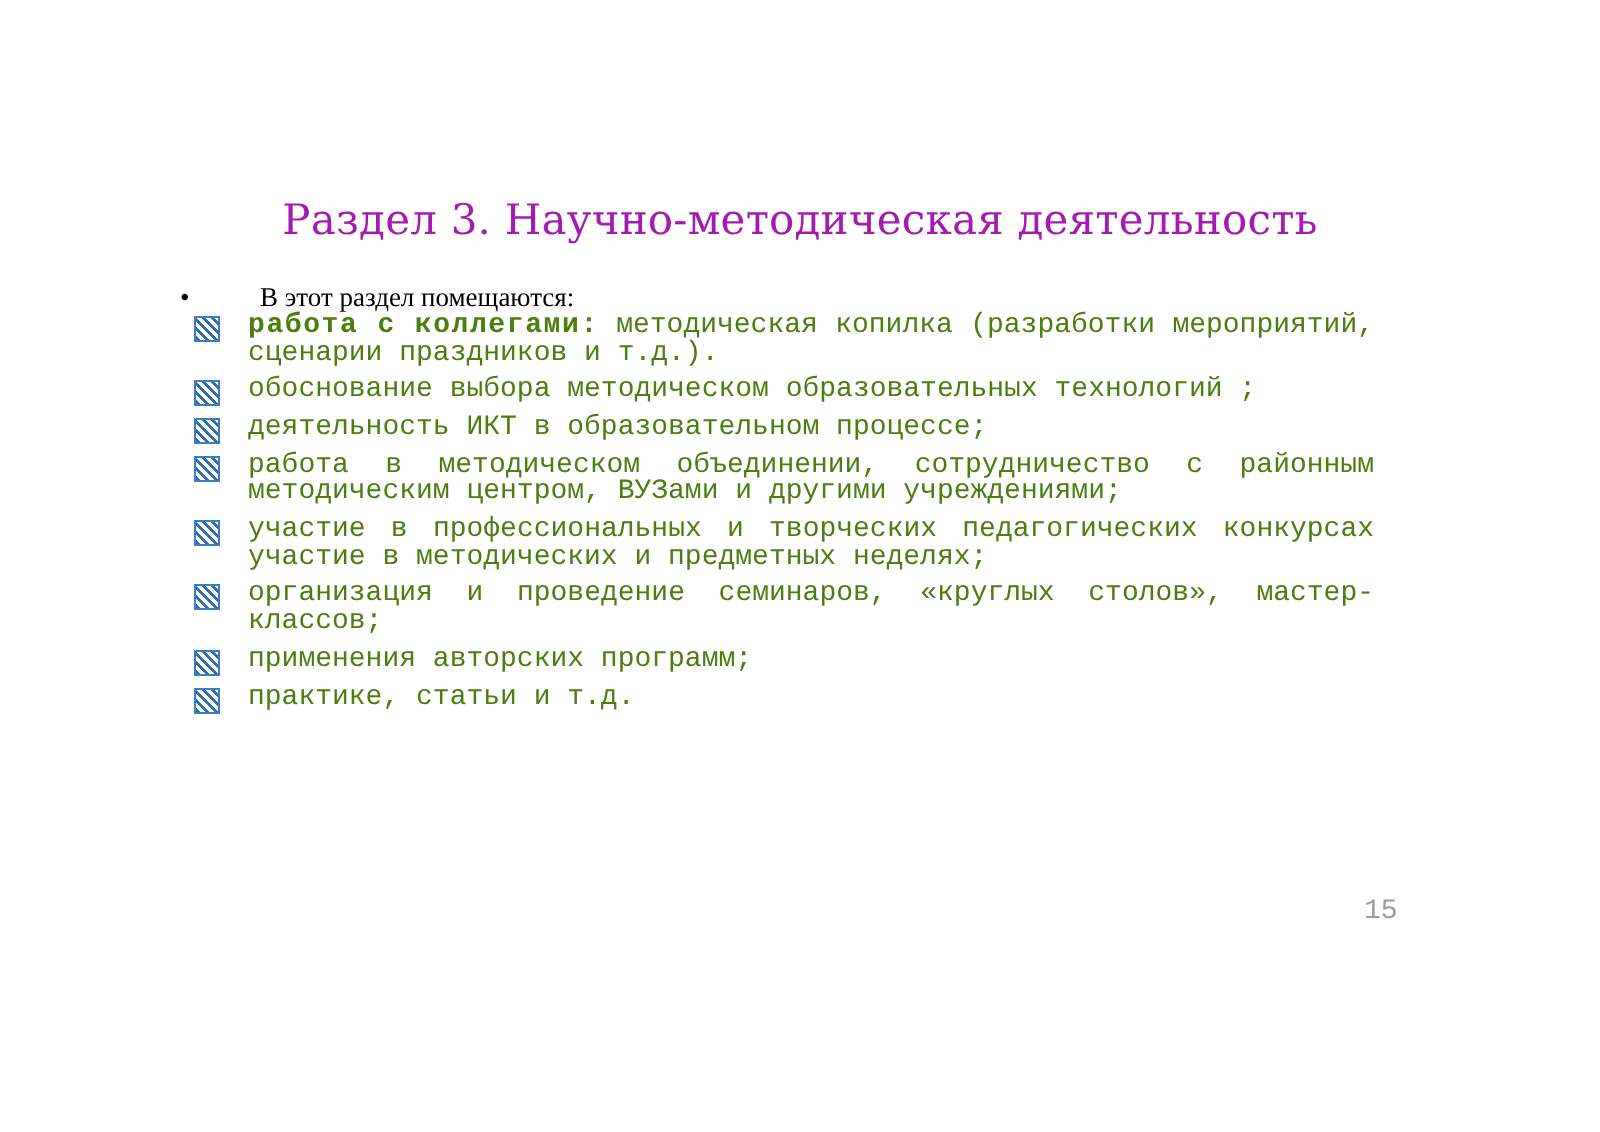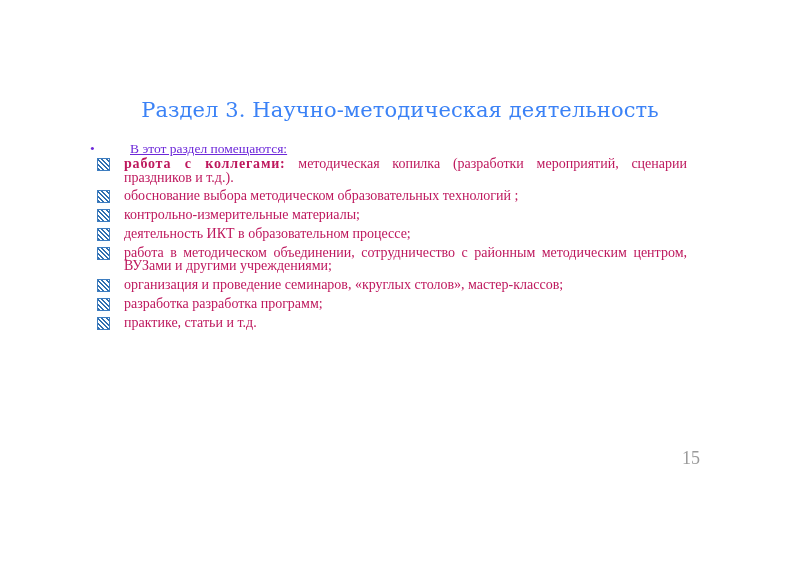--- a/index.html
+++ b/index.html
@@ -3,39 +3,38 @@
 <meta charset="utf-8">
 <style>
   html, body { margin: 0; padding: 0; }
   body {
     width: 800px; height: 566px; background: #ffffff; position: relative; overflow: hidden;
     font-family: "DejaVu Serif", "Liberation Serif", serif;
   }
   .slide { position: absolute; left: 0; top: 0; width: 800px; height: 566px; }
   .title {
     position: absolute; left: 0; width: 800px; top: 98px; text-align: center;
-    font-family: "DejaVu Serif", serif; font-size: 21px; color: #3b82f6;
+    font-family: "DejaVu Serif", serif; font-size: 21px; color: #a21caf;
     letter-spacing: 0.1px;
   }
   .intro {
-    position: absolute; left: 90px; top: 141px; font-size: 13.5px; color: #6d28d9;
+    position: absolute; left: 90px; top: 141px; font-size: 13.5px; color: #000000;
     font-family: "Liberation Serif", serif;
-    text-decoration: underline;
   }
   .intro .dot { display: inline-block; width: 40px; }
   .list { position: absolute; left: 97px; top: 157px; width: 590px; margin: 0; padding: 0; list-style: none; }
-  .item { position: relative; padding-left: 27px; font-family: Liberation Serif, serif;
-          font-size: 14px; line-height: 13.5px; color: #be185d; margin-bottom: 5.3px; text-align: justify; }
+  .item { position: relative; padding-left: 27px; font-family: Liberation Mono, monospace;
+          font-size: 14px; line-height: 13.5px; color: #4d7c0f; margin-bottom: 5.3px; text-align: justify; }
   .item.two { text-align-last: left; }
   .icon { position: absolute; left: 0; top: 1px; width: 13px; height: 13px;
           background: repeating-linear-gradient(45deg, #2f6fb0 0px, #2f6fb0 1.6px, #ffffff 1.6px, #ffffff 3.2px);
           border: 1px solid #3e7dc0; box-sizing: border-box; }
   .bold { font-weight: bold; letter-spacing: 0.8px; }
-  .pagenum { position: absolute; left: 682px; top: 448px; font-family: Liberation Serif, serif;
-             font-size: 18px; color: #9a9a9a; }
+  .pagenum { position: absolute; left: 682px; top: 448px; font-family: Liberation Mono, monospace;
+             font-size: 14px; color: #9a9a9a; }
 </style>
 </head>
 <body>
 
 <div class="slide">
   <div class="title">Раздел 3. Научно-методическая деятельность</div>
 
   <div class="intro">
     <span class="dot">•</span><span>В этот раздел помещаются:</span>
   </div>
@@ -44,40 +43,43 @@
     <li class="item two">
       <span class="icon"></span>
       <span class="bold">работа с коллегами:</span><span> методическая копилка (разработки мероприятий, сценарии праздников и т.д.).</span>
     </li>
     <li class="item">
       <span class="icon"></span>
       <span>обоснование выбора методическом образовательных технологий ;</span>
     </li>
     <li class="item">
       <span class="icon"></span>
-      <span>контрольно-измерительные материалы;</span>
     </li>
     <li class="item">
       <span class="icon"></span>
       <span>деятельность ИКТ в образовательном процессе;</span>
     </li>
     <li class="item two">
       <span class="icon"></span>
       <span>работа в методическом объединении, сотрудничество с районным методическим центром, ВУЗами и другими учреждениями;</span>
+    </li>
+    <li class="item two">
+      <span class="icon"></span>
+      <span>участие в профессиональных и творческих педагогических конкурсах участие в методических и предметных неделях;</span>
     </li>
     <li class="item">
       <span class="icon"></span>
       <span>организация и проведение семинаров, «круглых столов», мастер-классов;</span>
     </li>
     <li class="item">
       <span class="icon"></span>
     </li>
     <li class="item">
       <span class="icon"></span>
-      <span>разработка разработка программ;</span>
+      <span>применения авторских программ;</span>
     </li>
     <li class="item">
       <span class="icon"></span>
       <span>практике, статьи и т.д.</span>
     </li>
   </ul>
 
   <div class="pagenum">15</div>
 </div>
 

